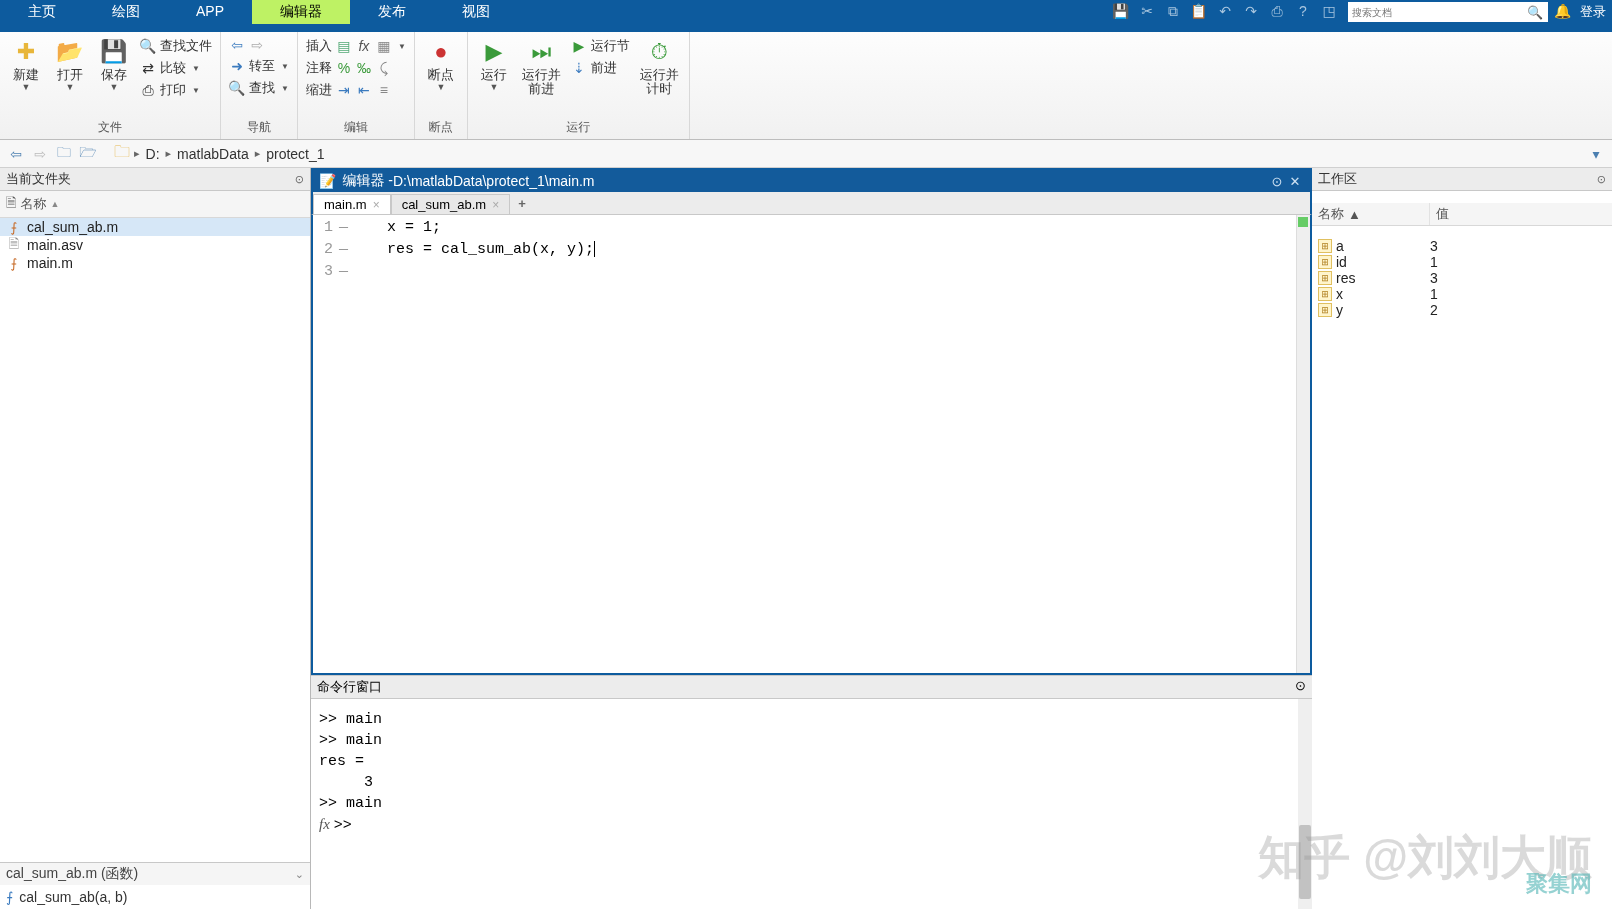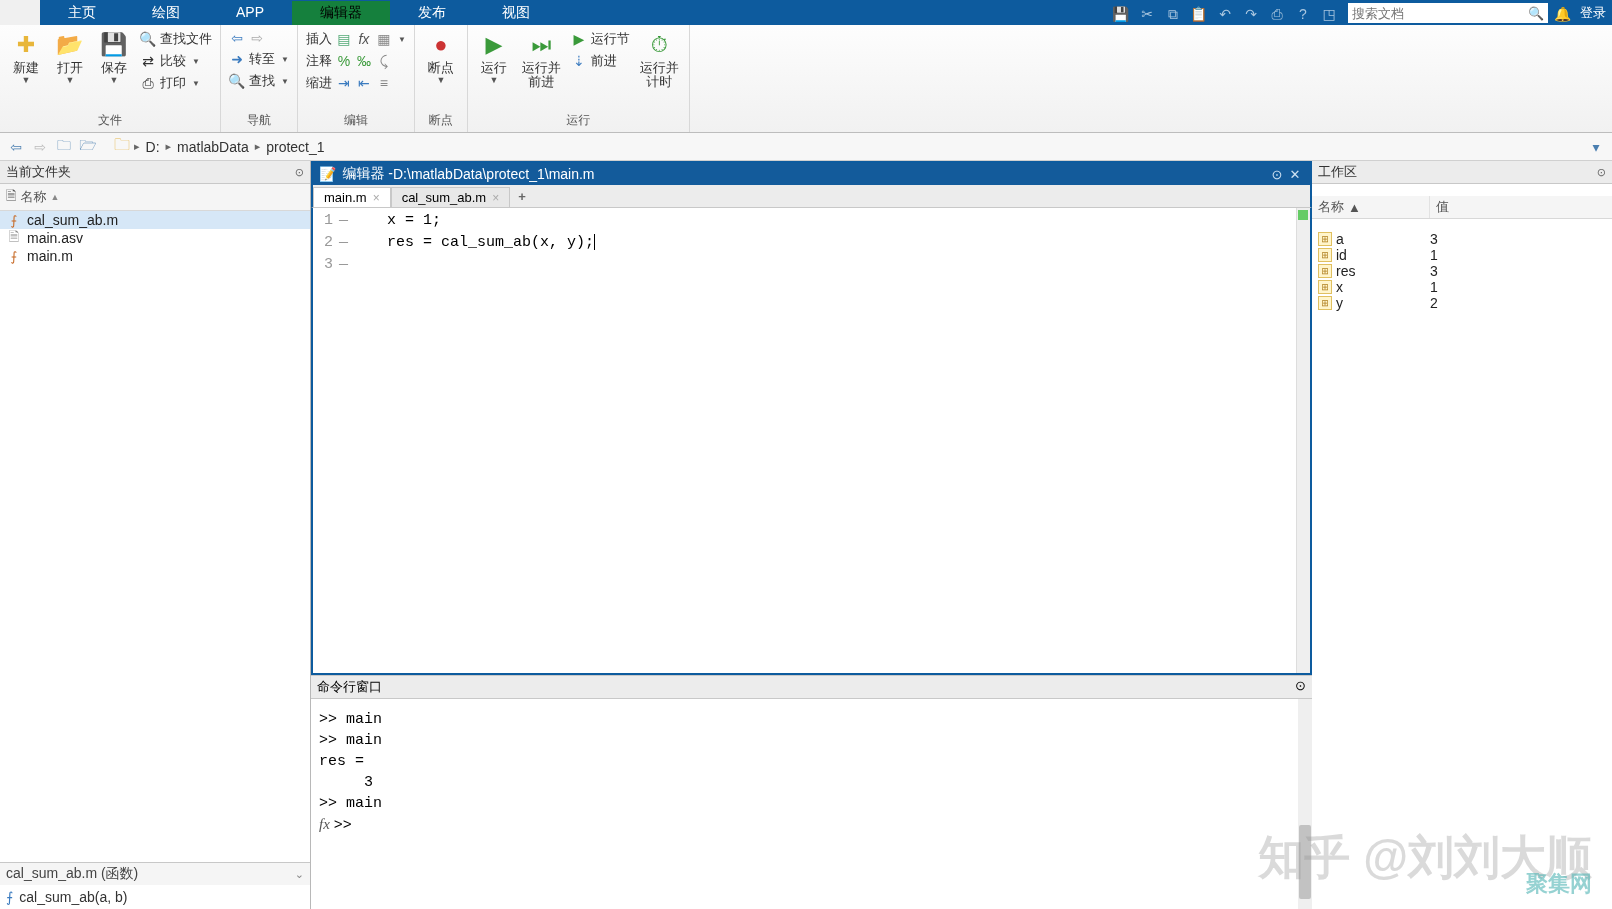--- a/index.html
+++ b/index.html
@@ -1,27 +1,27 @@
 <!DOCTYPE html>
 <html><head>
 <meta charset="utf-8">
 <style>
 * { box-sizing: border-box; margin: 0; padding: 0; }
 body { font-family: "Microsoft YaHei", Arial, sans-serif; font-size: 13px; background: #f0f0f0; overflow: hidden; }
 .app { width: 1612px; height: 909px; display: flex; flex-direction: column; }
 
 
-.tabs-bar { background: #0d5b9e; display: flex; align-items: flex-end; height: 25px; color: #fff; margin-left: 40px; }
+.tabs-bar { background: #0d5b9e; display: flex; align-items: flex-start; height: 32px; color: #fff; }
 .tab { padding: 3px 28px; cursor: pointer; font-size: 14px; }
-.tab.active { background: #15803d; color: #000; }
+.tab.active { background: #bef264; color: #000; }
 .tabs-spacer { flex: 1; }
 .tabs-icons { display: flex; align-items: center; gap: 4px; padding-right: 4px; }
 .ticon { width: 22px; height: 22px; display: flex; align-items: center; justify-content: center; color: #a9c6df; font-size: 14px; cursor: pointer; }
 .search-box { background: #fff; height: 20px; width: 200px; display: flex; align-items: center; padding: 0 4px; color: #888; font-size: 13px; margin: 2px 4px; }
-.search-box input { border: none; outline: none; flex: 1; font-size: 13px; color: #333; }
+.search-box input { border: none; outline: none; flex: 1; font-size: 10px; color: #333; }
 .login-txt { color: #fff; padding: 3px 6px; font-size: 13px; }
 
 
 .ribbon { background: linear-gradient(#fdfdfd, #f1f1f1); border-bottom: 1px solid #bdbdbd; display: flex; height: 108px; }
 .rgroup { border-right: 1px solid #d8d8d8; display: flex; flex-direction: column; align-items: center; padding: 2px 4px; }
 .rgroup-body { display: flex; align-items: flex-start; flex: 1; padding-top: 2px; }
 .rgroup-label { font-size: 12px; color: #555; padding: 1px 0; }
 .bigbtn { display: flex; flex-direction: column; align-items: center; justify-content: flex-start; padding: 2px 6px; cursor: pointer; min-width: 44px; }
 .bigbtn .bicon { width: 28px; height: 28px; display: flex; align-items: center; justify-content: center; font-size: 22px; }
 .bigbtn .blabel { font-size: 13px; color: #333; margin-top: 2px; text-align: center; line-height: 14px; }

